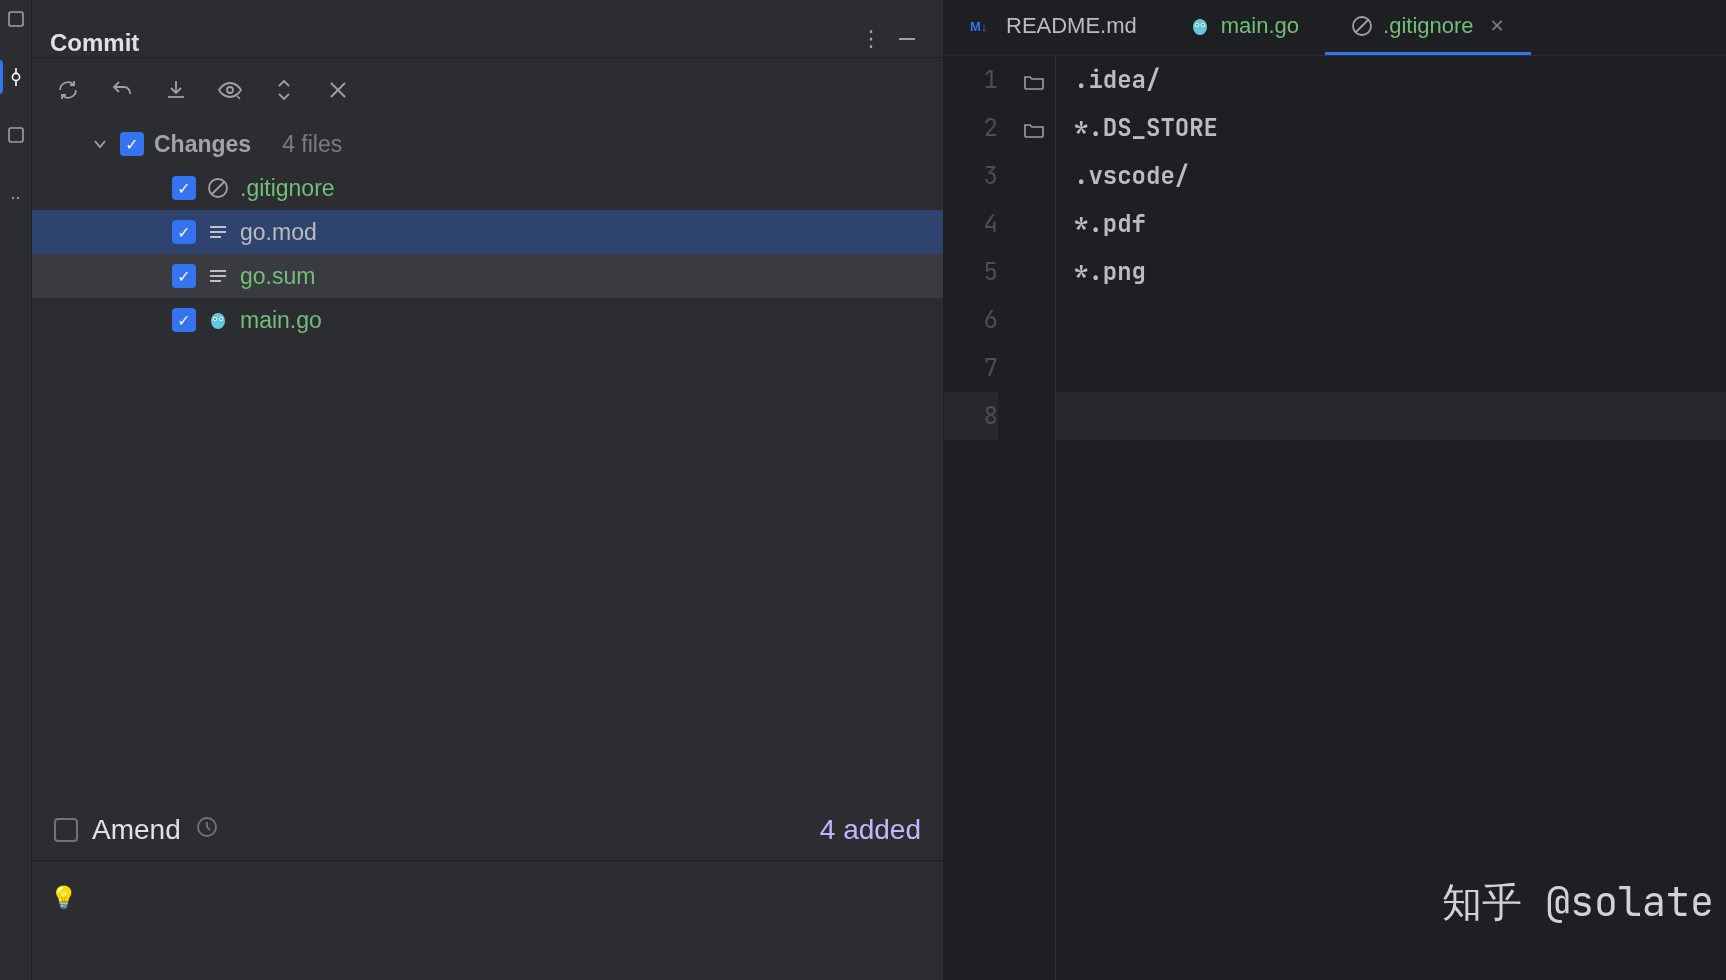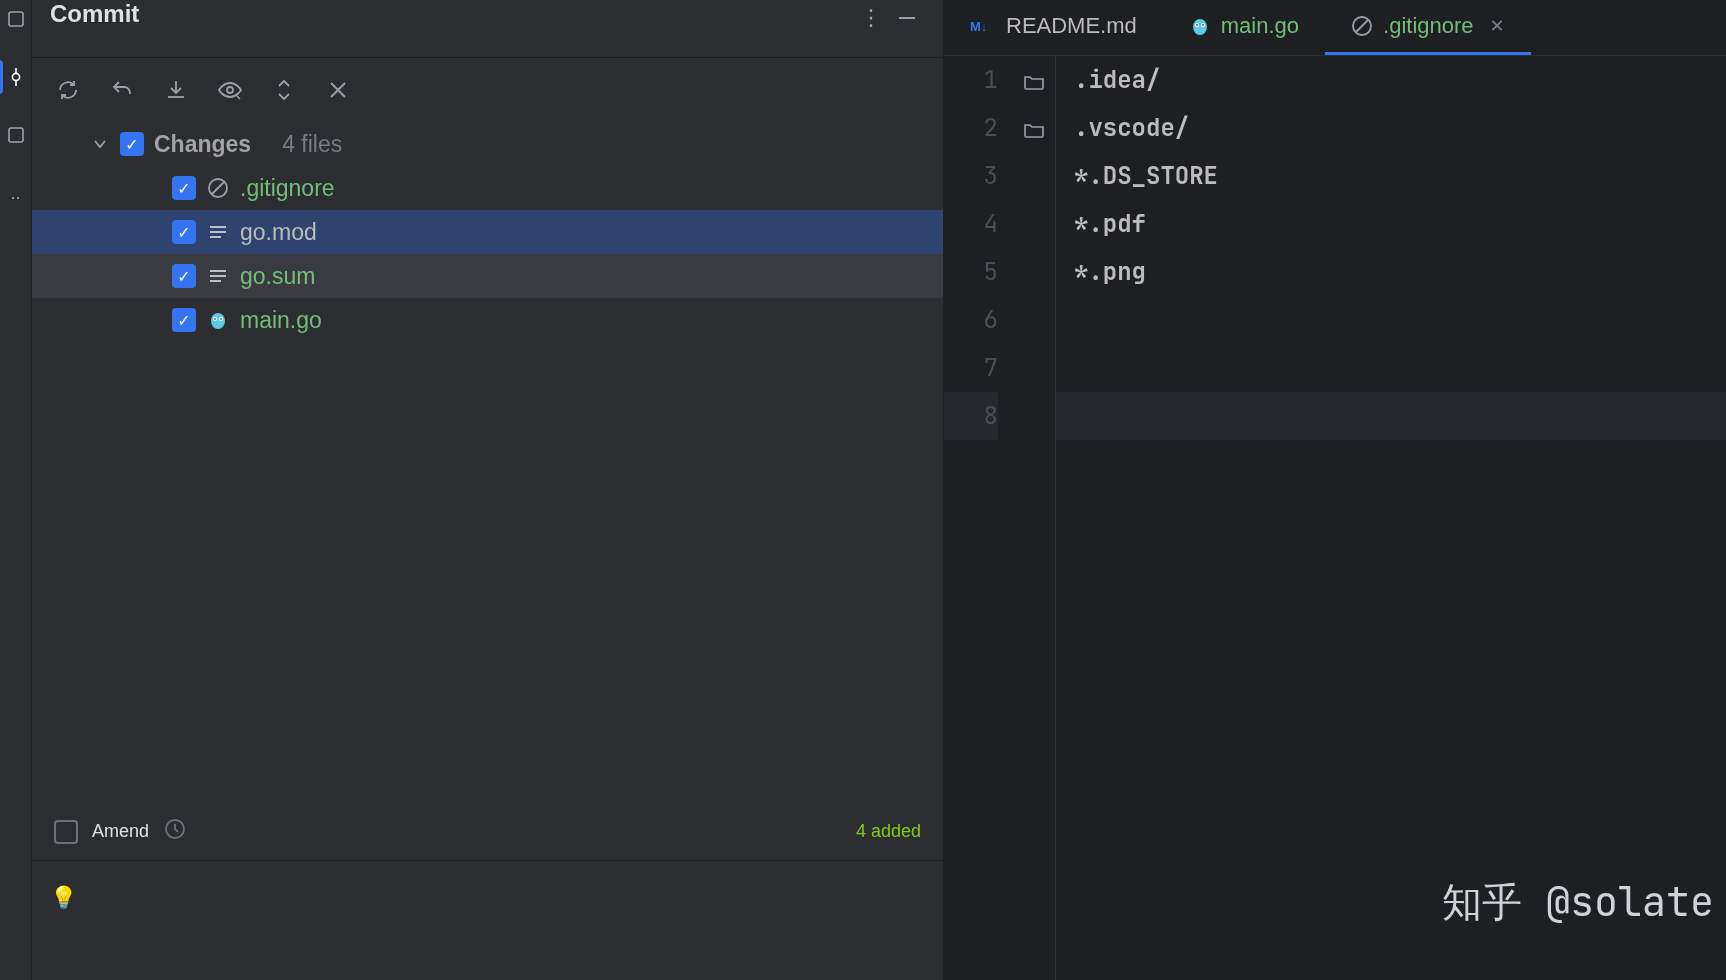--- a/index.html
+++ b/index.html
@@ -46,21 +46,21 @@
     
     .commit-panel {
       width: 912px;
       background: #2b2d30;
       display: flex;
       flex-direction: column;
       border-right: 1px solid #1e1f22;
     }
     .commit-header {
       display: flex;
-      align-items: flex-start;
+      align-items: flex-end;
       padding: 0 18px;
       height: 58px;
       border-bottom: 1px solid #1e1f22;
     }
     .commit-title {
       font-size: 24px;
       font-weight: 600;
       color: #dfe1e5;
       flex: 1;
     }
@@ -135,34 +135,34 @@
       display: flex;
       align-items: center;
       justify-content: center;
       flex-shrink: 0;
     }
     
     .amend-bar {
       display: flex;
       align-items: center;
       padding: 14px 22px;
-      font-size: 18px;
+      font-size: 28px;
       gap: 14px;
     }
     .amend-chk {
       width: 24px;
       height: 24px;
       border: 2px solid #6f737a;
       border-radius: 4px;
     }
     .amend-label { color: #dfe1e5; }
     .clock-icon { color: #6f737a; }
     .added-info {
       margin-left: auto;
-      color: #84cc16;
+      color: #c4b5fd;
     }
     
     .commit-msg {
       border-top: 1px solid #1e1f22;
       padding: 14px 18px;
       font-family: "JetBrains Mono", Menlo, Consolas, monospace;
       font-size: 24px;
       color: #bcbcbc;
       min-height: 120px;
     }
@@ -458,22 +458,22 @@
       </div>
       <div class="fold-line"></div>
       <div class="fold-line"></div>
       <div class="fold-line"></div>
       <div class="fold-line"></div>
       <div class="fold-line"></div>
       <div class="fold-line line-current"></div>
     </div>
     <div class="code-area">
       <div class="code-line">.idea/</div>
+      <div class="code-line">*.DS_STORE</div>
       <div class="code-line">.vscode/</div>
-      <div class="code-line">*.DS_STORE</div>
       <div class="code-line">*.pdf</div>
       <div class="code-line">*.png</div>
       <div class="code-line"></div>
       <div class="code-line"></div>
       <div class="code-line code-current"></div>
     </div>
 
     <div class="watermark">知乎 @solate</div>
   </div>
 </div>

